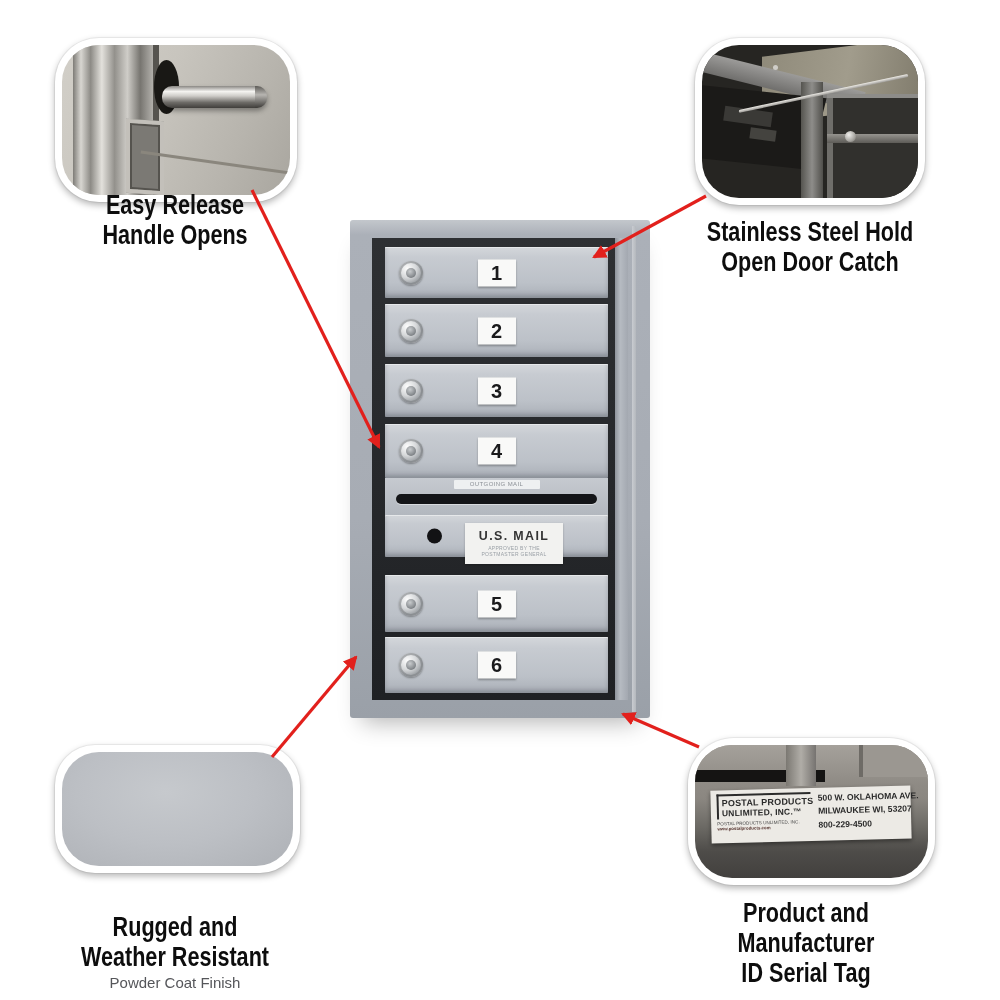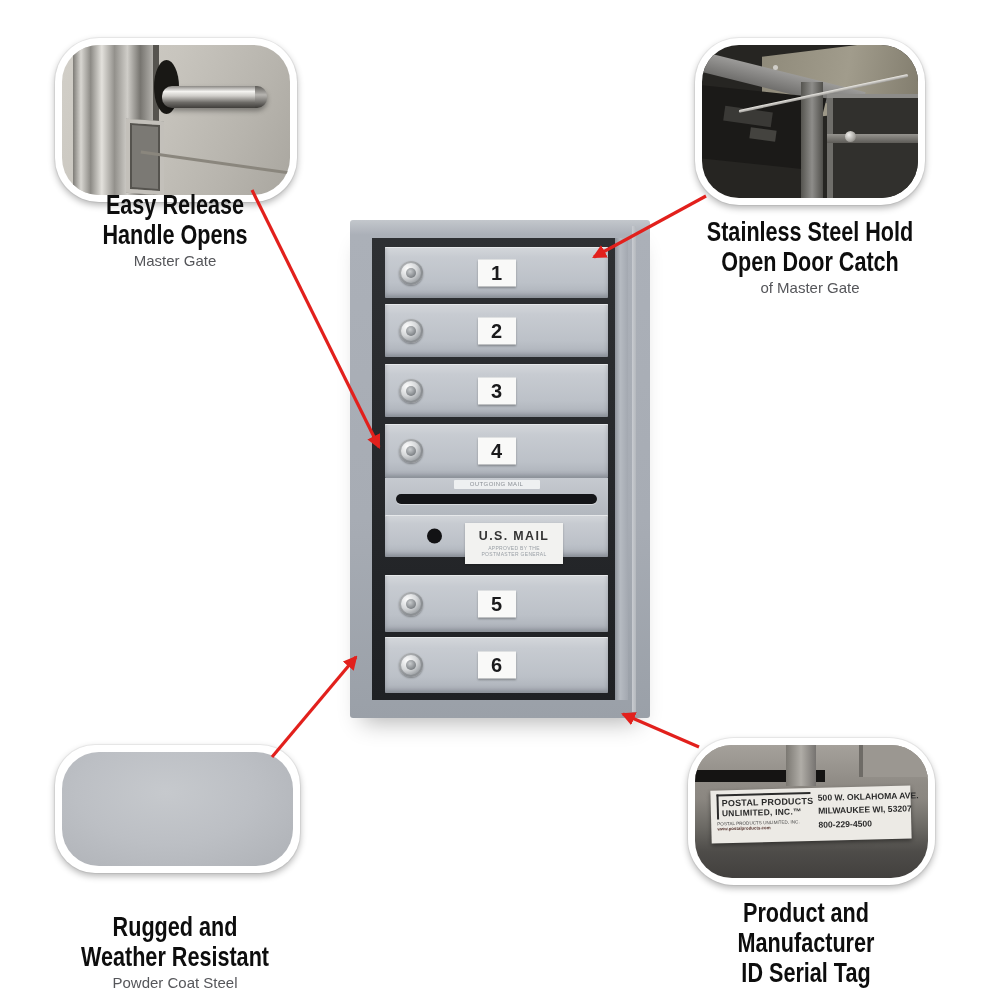--- a/index.html
+++ b/index.html
@@ -131,21 +131,20 @@
     <div class="tl-latch"></div>
     <div class="tl-handle"></div>
     <div class="tl-diag"></div>
   </div>
 </div>
 <div class="caption" id="cap-tl">
   <div class="cap-title">
     <span>Easy Release</span>
     <span>Handle Opens</span>
   </div>
-  <div class="cap-sub">Master Gate</div>
 </div>
 
 <div class="callout" id="co-tr">
   <div class="photo photo-tr">
     <div class="tr-ceiling"></div>
     <div class="tr-beam"></div>
     <div class="tr-under"></div>
     <div class="tr-hw1"></div>
     <div class="tr-hw2"></div>
     <div class="tr-post"></div>
@@ -154,32 +153,31 @@
     <div class="tr-rod"></div>
     <div class="tr-screw"></div>
     <div class="tr-dot"></div>
   </div>
 </div>
 <div class="caption" id="cap-tr">
   <div class="cap-title">
     <span>Stainless Steel Hold</span>
     <span>Open Door Catch</span>
   </div>
-  <div class="cap-sub">of Master Gate</div>
 </div>
 
 <div class="callout" id="co-bl">
   <div class="photo photo-bl"></div>
 </div>
 <div class="caption" id="cap-bl">
   <div class="cap-title">
     <span>Rugged and</span>
     <span>Weather Resistant</span>
   </div>
-  <div class="cap-sub">Powder Coat Steel</div>
+  <div class="cap-sub">Powder Coat Finish</div>
 </div>
 
 <div class="callout" id="co-br">
   <div class="photo photo-br">
     <div class="br-topmetal"></div>
     <div class="br-slot"></div>
     <div class="br-bracket"></div>
     <div class="br-step"></div>
     <div class="br-label">
       <div class="tag-left">

